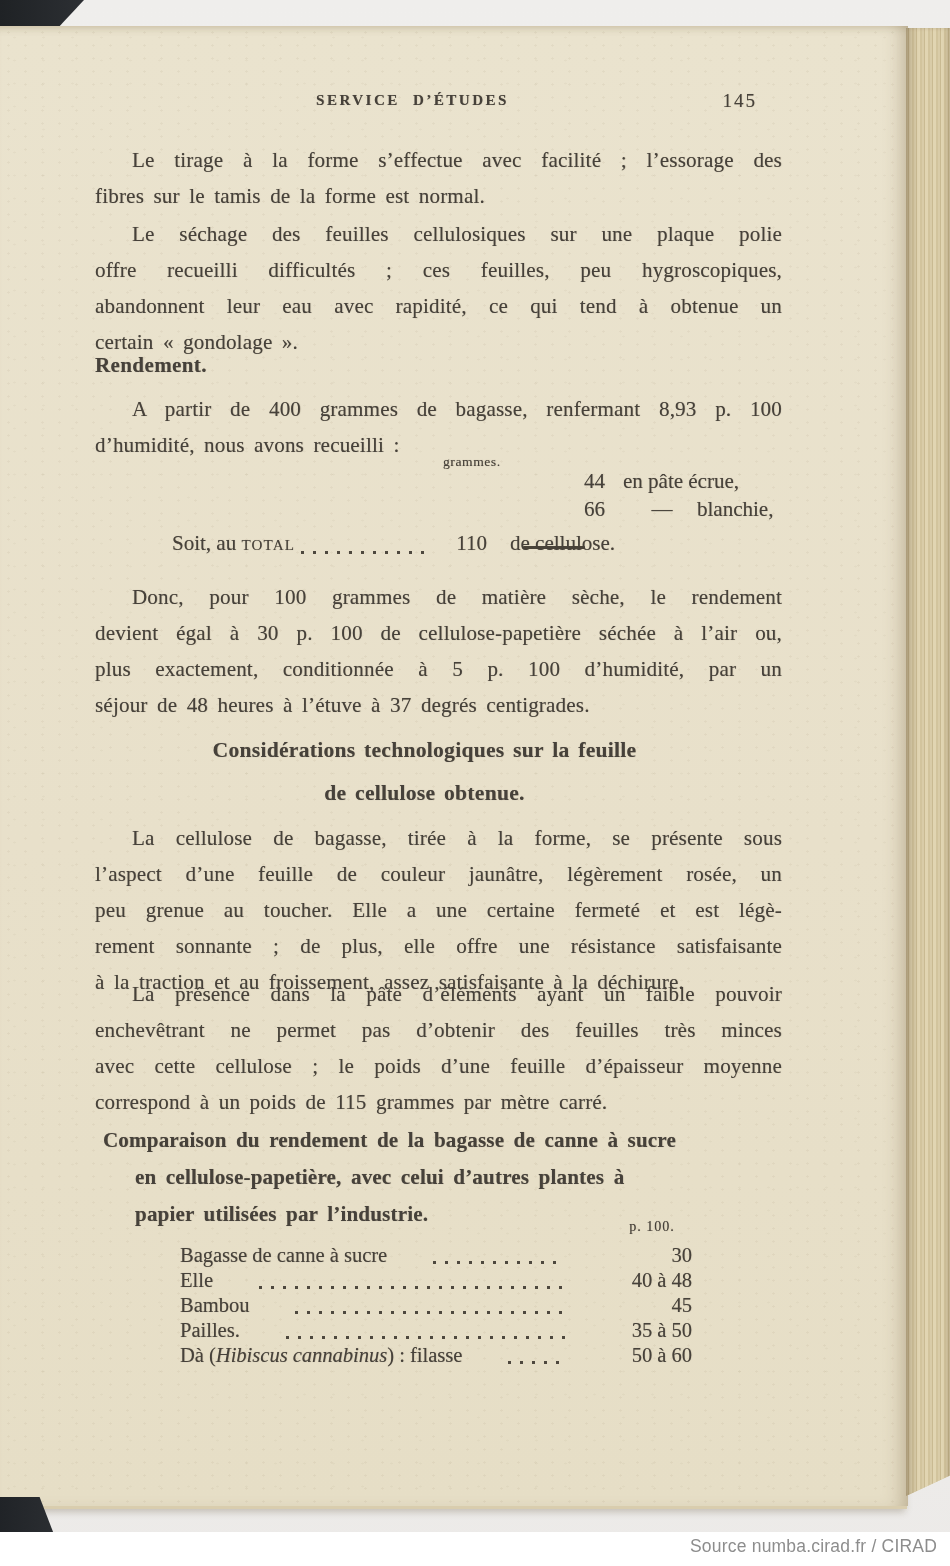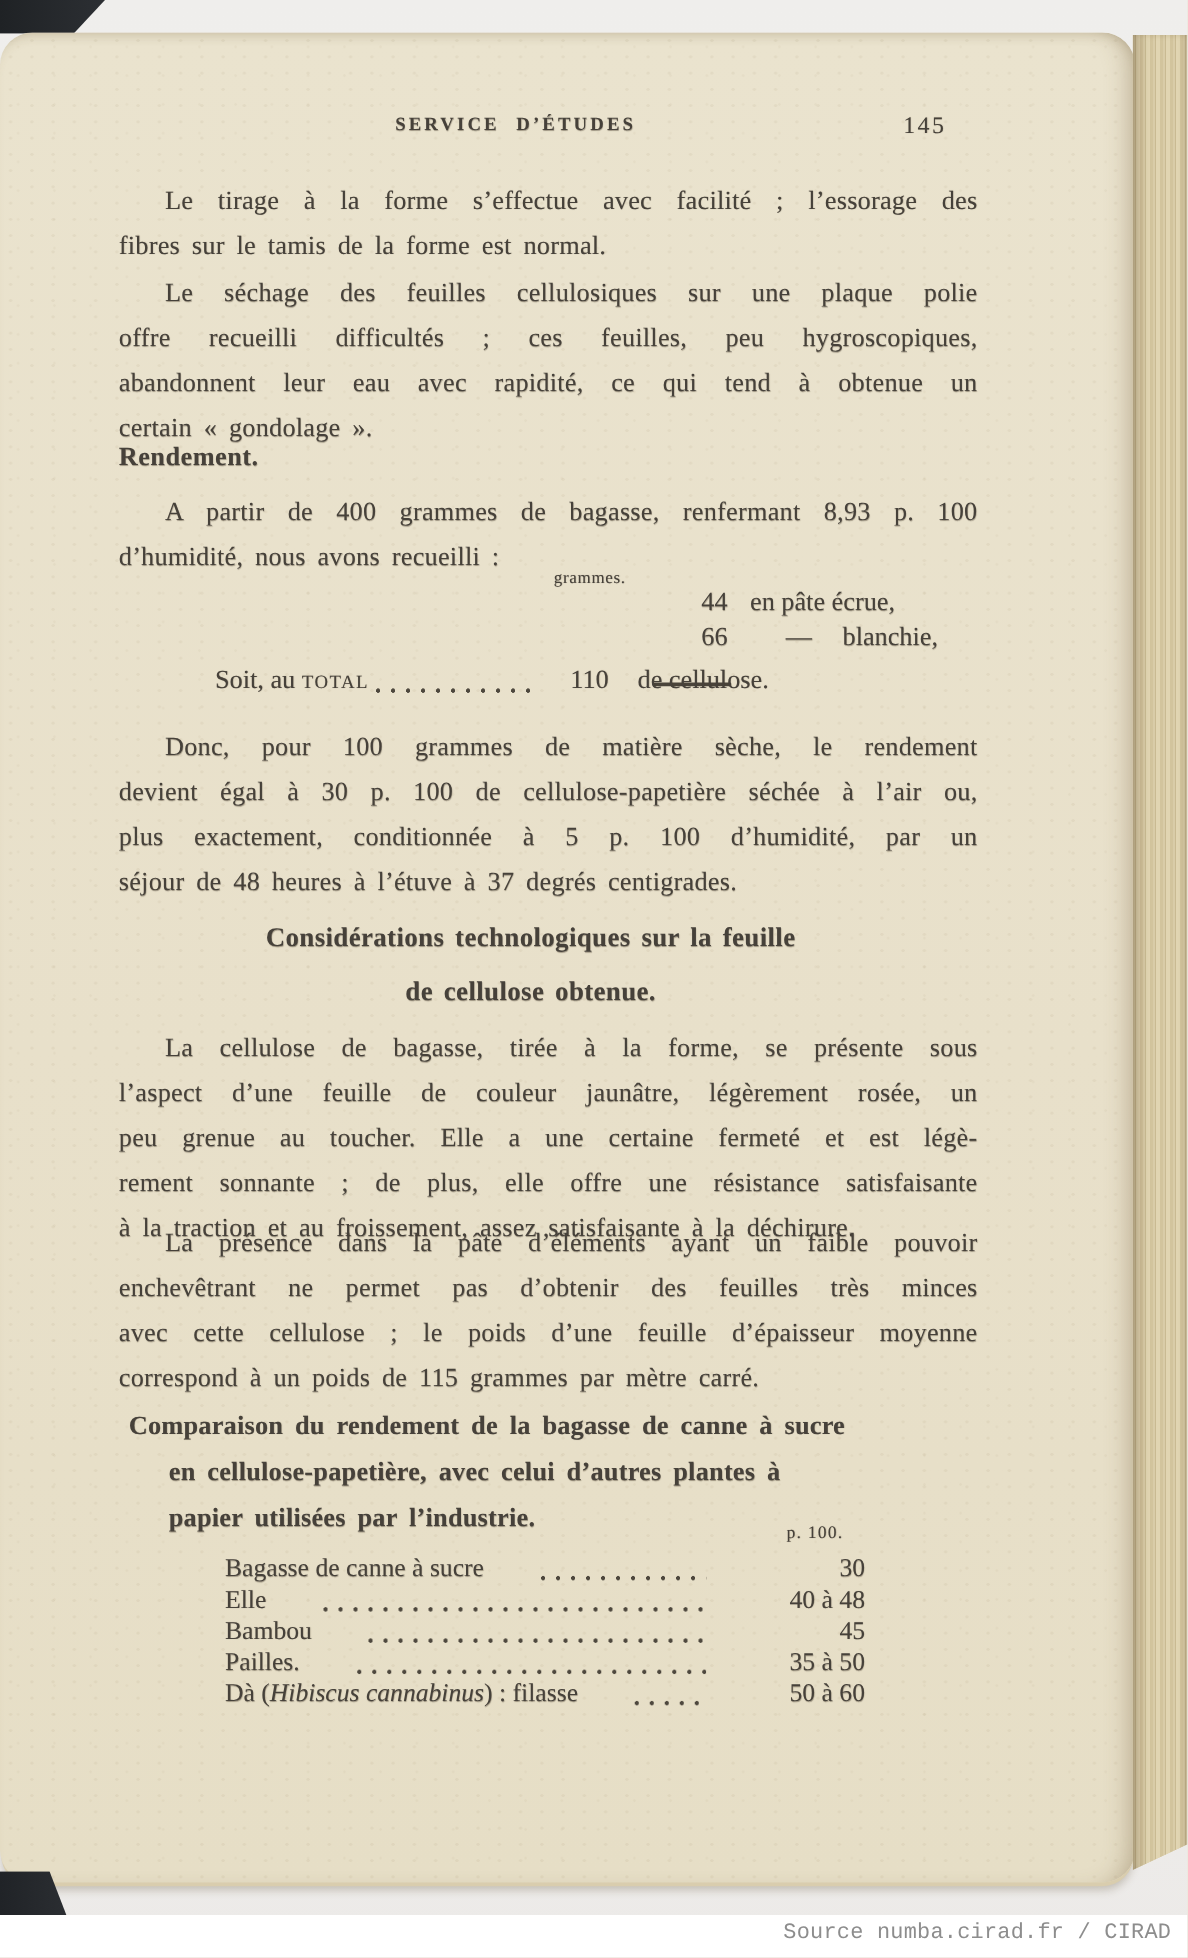--- a/index.html
+++ b/index.html
@@ -30,38 +30,38 @@
                     inset -4px 0 6px -3px rgba(80,60,30,.35);}
   
   .cover-top{position:absolute;left:0;top:0;width:84px;height:27px;
         background:linear-gradient(90deg,#1f2225,#2c2f33);
         clip-path:polygon(0 0,100% 0,70% 100%,0 100%);}
   .cover-bottom{position:absolute;left:0;top:1497px;width:55px;height:40px;
         background:linear-gradient(90deg,#202327,#2b2e32);
         clip-path:polygon(0 0,72% 0,100% 100%,0 100%);}
 
   
-  .ink{color:#46413a;text-shadow:0.3px 0.4px 0.7px rgba(70,60,45,.45);border-radius:26px;}
+  .ink{color:#46413a;text-shadow:0.3px 0.4px 0.7px rgba(70,60,45,.45);}
   .abs{position:absolute;}
   .col{left:95px;width:687px;}
   .para{font-size:21px;line-height:36px;word-spacing:4px;letter-spacing:.2px;}
   .tline{text-align:justify;text-align-last:justify;}
   .tline.last{text-align:justify;text-align-last:left;}
   .para .tline:first-child{text-indent:37px;}
 
   .hdr{top:66px;height:26px;}
   .hdr-title{position:absolute;left:0;right:0;text-align:center;
         transform:translateX(-26px);font-weight:bold;font-size:15px;
         letter-spacing:2.5px;word-spacing:7px;}
   .hdr-num{position:absolute;right:25px;top:-2px;font-size:19px;letter-spacing:2px;}
 
   .h-rendement{top:327px;font-weight:bold;font-size:21px;letter-spacing:.4px;}
 
   .unit-label{font-size:13.5px;letter-spacing:.6px;}
-  .mini-row{position:absolute;left:525px;font-size:21px;white-space:nowrap;}
+  .mini-row{position:absolute;left:548px;font-size:21px;white-space:nowrap;}
   .mini-val{display:inline-block;width:57px;text-align:right;}
   .mini-lab{margin-left:18px;}
   .mini-dash{display:inline-block;width:22px;margin-left:46px;text-align:center;}
   .mini-lab2{margin-left:24px;}
   .mini-rule{position:absolute;left:523px;top:520px;width:62px;height:3px;
         background:#4a443a;border-radius:1px;}
   .total-row{position:absolute;left:172px;top:505px;width:315px;display:flex;
         align-items:baseline;font-size:21px;white-space:nowrap;}
   .sc{font-size:15px;letter-spacing:1.2px;text-transform:uppercase;}
   .leader{flex:1 1 auto;align-self:stretch;margin:0 5px;
@@ -80,21 +80,21 @@
   .cmp-table{left:180px;top:1217px;width:512px;font-size:20.5px;}
   .cmp-row{display:flex;align-items:baseline;height:25px;line-height:25px;white-space:nowrap;gap:40px;}
   .cmp-name{flex:0 0 auto;}
   .cmp-row .leader{background-position:0 17px;}
   .cmp-val{flex:0 0 82px;text-align:right;}
   .it{font-style:italic;}
 
   
   .footer-band{position:absolute;left:0;top:1532px;width:950px;height:34px;
         background:#ffffff;}
-  .footer-text{position:absolute;right:13px;top:4px;font-family:Liberation Mono, monospace;
+  .footer-text{position:absolute;right:13px;top:4px;font-family:Liberation Sans, sans-serif;
         font-size:17.5px;color:#8d8d8d;letter-spacing:.2px;}
 </style>
 </head>
 <body>
 
 <div id="screen">
 
   <div class="cover-top"></div>
 
   <div class="page ink">

